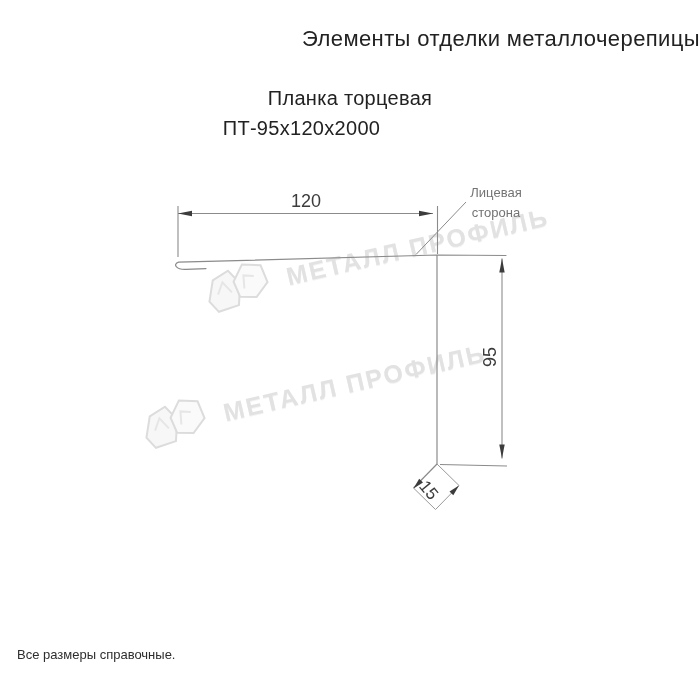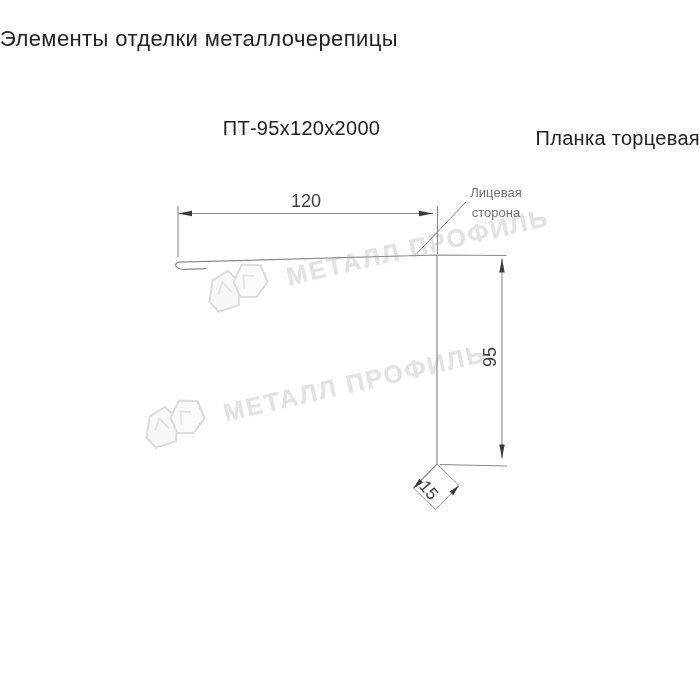--- a/index.html
+++ b/index.html
@@ -4,28 +4,27 @@
 <style>
   html,body{margin:0;padding:0;}
   body{
     width:700px;height:700px;position:relative;overflow:hidden;
     background:#ffffff;
     font-family:"Liberation Sans", sans-serif;
     color:#262626;
   }
   .page-title{
     position:absolute;top:26px;left:0;width:700px;
-    text-align:left;font-size:22px;letter-spacing:.4px;color:#222;
+    text-align:right;font-size:22px;letter-spacing:.4px;color:#222;
     z-index:3;
   }
   .product-name{
     position:absolute;top:87px;left:0;width:700px;
-    text-align:right;font-size:20px;letter-spacing:.3px;color:#222;
+    text-align:center;font-size:20px;letter-spacing:.3px;color:#222;
     z-index:3;
-    margin-top:40px;
   }
   .product-model{
     position:absolute;top:117px;left:0;width:603px;
     text-align:center;font-size:20px;letter-spacing:.3px;color:#222;
     z-index:3;
   }
   .watermark{
     position:absolute;display:flex;align-items:center;gap:14px;
     transform-origin:left center;transform:rotate(-13deg);
     z-index:1;white-space:nowrap;
@@ -107,13 +106,14 @@
 
   <line x1="466" y1="202" x2="416" y2="254.5" stroke="#8b8b8b" stroke-width="1"></line>
 </svg>
 
 <div class="front-side-label">
   <div>Лицевая</div>
   <div>сторона</div>
 </div>
 
 <div class="footnotes">
+  <div>Все размеры справочные.</div>
 </div>
 
 </body></html>

